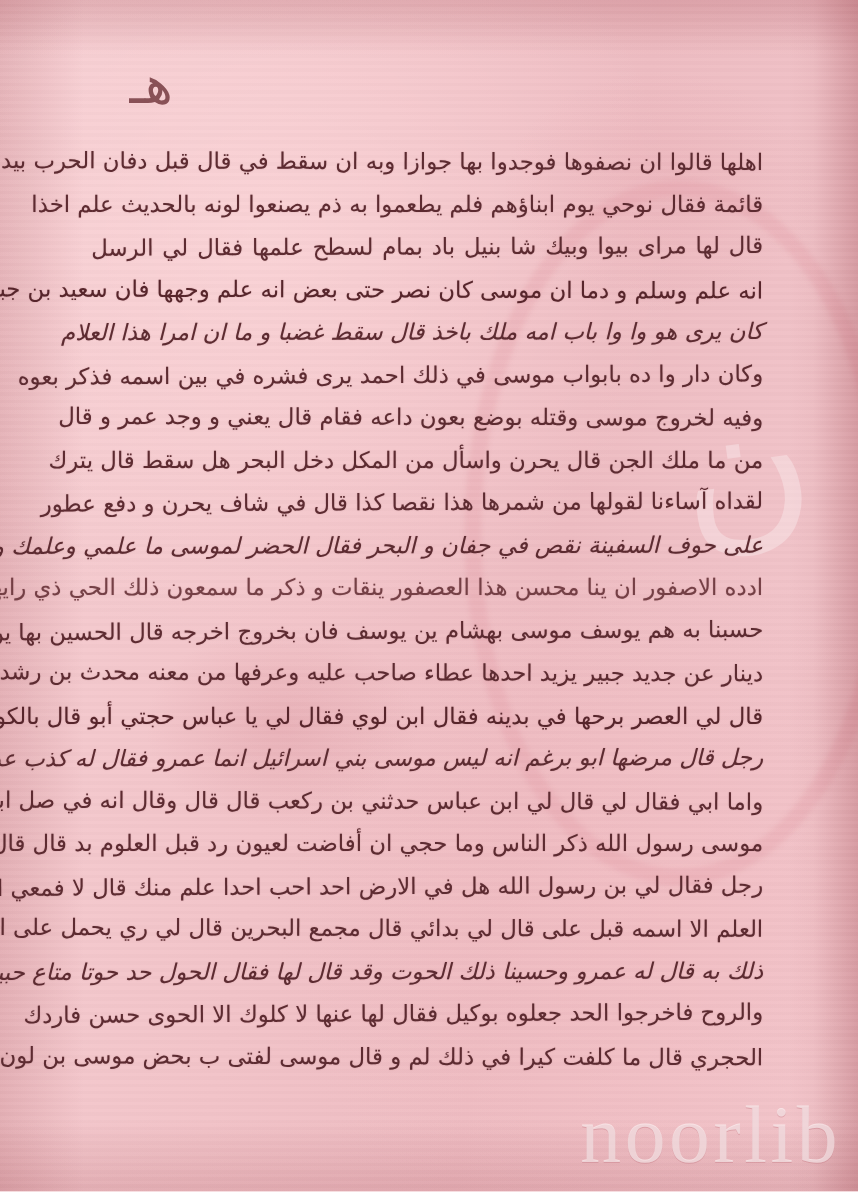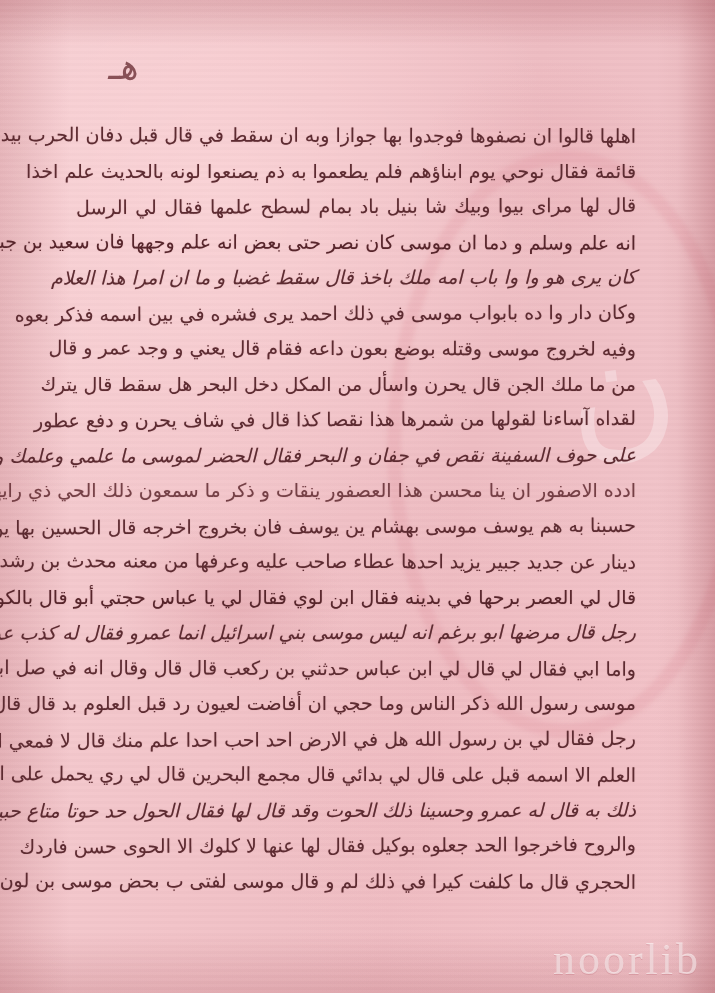--- a/index.html
+++ b/index.html
@@ -87,21 +87,21 @@
       rgba(0,0,0,0.012) 3px,
       rgba(0,0,0,0.012) 6px
     );
   }
   
   .watermark {
     position: absolute;
     right: 14px;
     bottom: 8px;
     font-family: "Liberation Serif", serif;
-    font-size: 44px;
+    font-size: 68px;
     letter-spacing: 3px;
     color: rgba(255,255,255,0.55);
     text-shadow: 0 1px 0 rgba(190,110,120,0.35);
     user-select: none;
     pointer-events: none;
   }
   .watermark-mark {
     position: absolute;
     right: 40px;
     top: 300px;
@@ -121,23 +121,22 @@
     margin-top: 16px;
   }
   .headline-mark {
     position: absolute;
     left: 108px;
     top: 46px;
     width: 120px;
     height: 50px;
     color: #6e3238;
     font-family: "DejaVu Sans", sans-serif;
-    font-size: 36px;
+    font-size: 44px;
     opacity: 0.8;
-    font-style: italic;
   }
   .line {
     direction: rtl;
     text-align: justify;
     text-align-last: justify;
     font-family: "DejaVu Sans", sans-serif;
     font-size: 19px;
     line-height: 30px;
     color: #5d2b31;
     white-space: nowrap;

